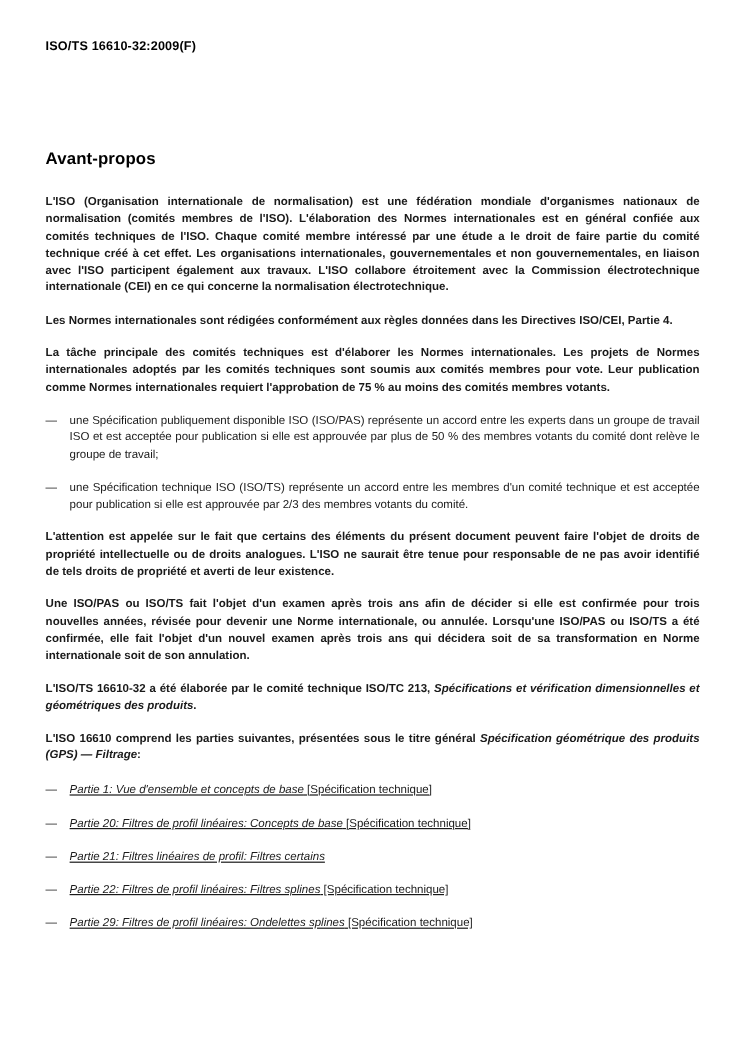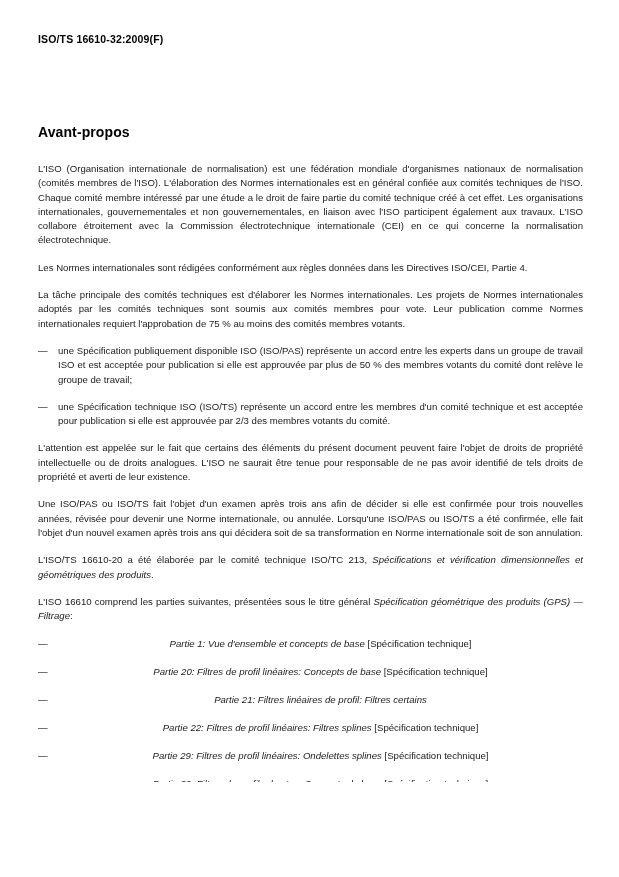--- a/index.html
+++ b/index.html
@@ -40,20 +40,21 @@
     margin: 0 0 22px 0;
     letter-spacing: 0.1px;
     color: #000000;
   }
   p.para {
     font-size: 9.6px;
     line-height: 14.3px;
     text-align: justify;
     margin: 0 0 13px 0;
     color: #1a1a1a;
+    font-weight: bold;
   }
   .dash-item {
     display: flex;
     font-size: 9.6px;
     line-height: 14.3px;
     margin: 0 0 13px 0;
     color: #1a1a1a;
   }
   .dash-item .dash {
     width: 20px;
@@ -73,22 +74,23 @@
     line-height: 14.3px;
     margin: 0 0 13.6px 0;
     color: #1a1a1a;
   }
   .part-item .dash {
     width: 20px;
     flex: 0 0 20px;
   }
   .part-item .part-text {
     flex: 1 1 auto;
-    text-align: center;
+    text-align: left;
     white-space: nowrap;
+    text-decoration: underline;
   }
   .it {
     font-style: italic;
   }
   .footer {
     position: absolute;
     left: 38px;
     right: 36px;
     top: 812px;
     display: flex;
@@ -129,21 +131,21 @@
 
     <div class="dash-item">
       <span class="dash">—</span>
       <span class="dash-text">une Spécification technique ISO (ISO/TS) représente un accord entre les membres d'un comité technique et est acceptée pour publication si elle est approuvée par 2/3 des membres votants du comité.</span>
     </div>
 
     <p class="para">L'attention est appelée sur le fait que certains des éléments du présent document peuvent faire l'objet de droits de propriété intellectuelle ou de droits analogues. L'ISO ne saurait être tenue pour responsable de ne pas avoir identifié de tels droits de propriété et averti de leur existence.</p>
 
     <p class="para">Une ISO/PAS ou ISO/TS fait l'objet d'un examen après trois ans afin de décider si elle est confirmée pour trois nouvelles années, révisée pour devenir une Norme internationale, ou annulée. Lorsqu'une ISO/PAS ou ISO/TS a été confirmée, elle fait l'objet d'un nouvel examen après trois ans qui décidera soit de sa transformation en Norme internationale soit de son annulation.</p>
 
-    <p class="para"><span>L'ISO/TS 16610-20 a été élaborée par le comité technique ISO/TC 213, </span><span class="it">Spécifications et vérification dimensionnelles et géométriques des produits</span><span>.</span></p>
+    <p class="para"><span>L'ISO/TS 16610-32 a été élaborée par le comité technique ISO/TC 213, </span><span class="it">Spécifications et vérification dimensionnelles et géométriques des produits</span><span>.</span></p>
 
     <p class="para"><span>L'ISO 16610 comprend les parties suivantes, présentées sous le titre général </span><span class="it">Spécification géométrique des produits (GPS) — Filtrage</span><span>:</span></p>
 
     <div class="parts-list">
 
       <div class="part-item">
         <span class="dash">—</span>
         <span class="part-text"><span class="it">Partie 1: Vue d'ensemble et concepts de base</span><span> [Spécification technique]</span></span>
       </div>
 

